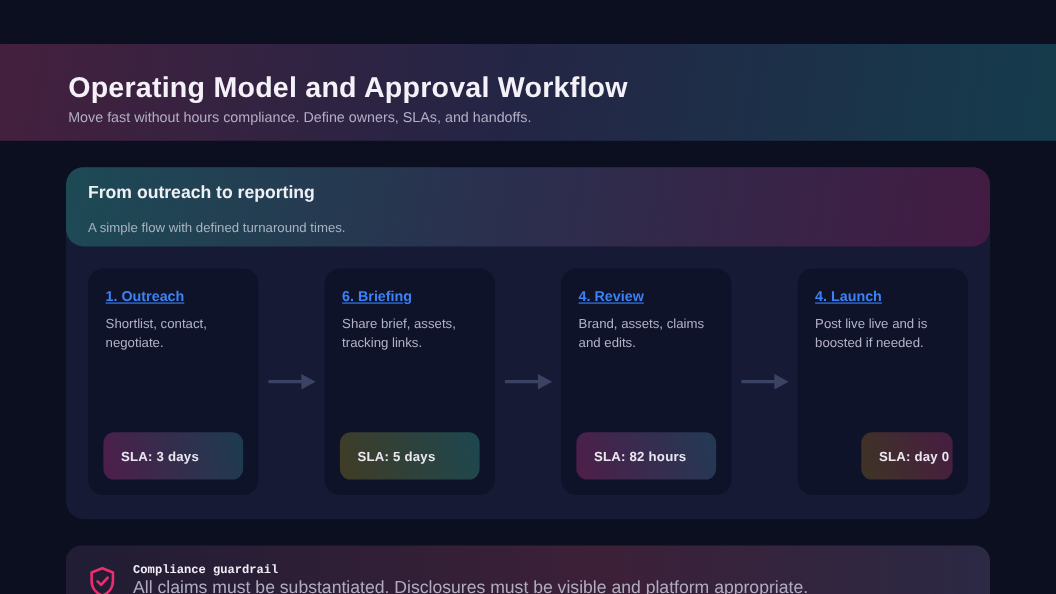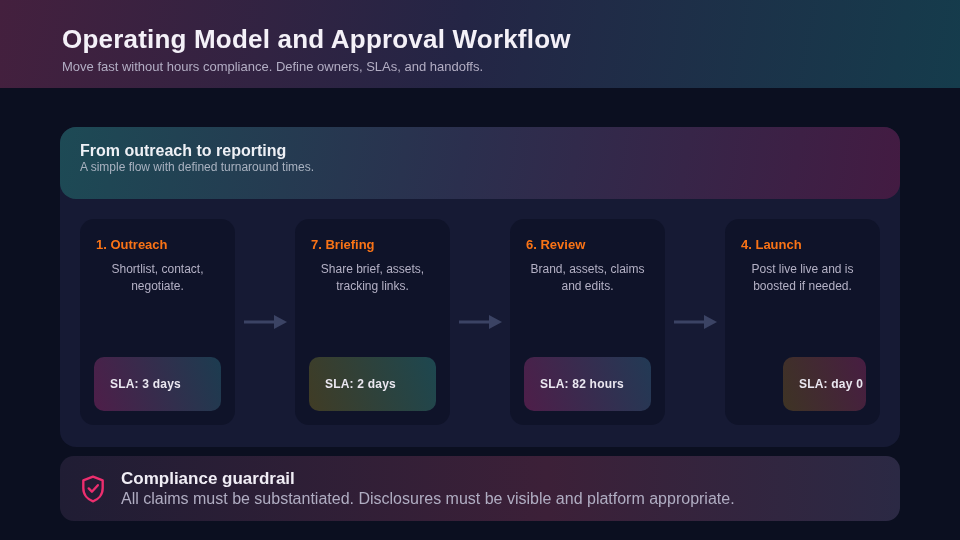--- a/index.html
+++ b/index.html
@@ -9,88 +9,89 @@
     background: #0b0f20;
     color: #f2eff6;
   }
   .slide { width: 960px; height: 540px; position: relative; }
 
   
   .hero {
     height: 88px;
     padding: 24px 62px 0 62px;
     background: linear-gradient(100deg, #44203e 0%, #242545 48%, #153c4c 100%);
+    margin-top: 40px;
   }
   .hero h1 {
     font-size: 26px;
     font-weight: 800;
     letter-spacing: 0.2px;
     color: #f4f1f8;
     line-height: 1.2;
   }
   .hero p {
     margin-top: 4px;
     font-size: 13px;
     color: #b3aec4;
   }
 
   
   .flow-panel {
     position: absolute;
-    left: 60px; top: 127px;
+    left: 60px; top: 112px;
     width: 840px; height: 320px;
     background: #161a34;
     border-radius: 16px;
   }
   .banner {
     height: 72px;
     border-radius: 16px;
     padding: 15px 20px 0 20px;
     background: linear-gradient(100deg, #1d4a55 0%, #2b2f4e 48%, #431b42 100%);
   }
   .banner h2 {
     font-size: 16px;
     font-weight: 700;
     color: #eef0f5;
   }
   .banner p {
-    margin-top: 0;
+    margin-top: 15px;
     font-size: 12px;
     color: #a9b2c0;
   }
   .steps {
     display: flex;
     align-items: stretch;
     padding: 20px 20px 0 20px;
     height: 226px;
   }
   .step-card {
     flex: 1 1 0;
     position: relative;
     background: #0f1329;
     border-radius: 14px;
     padding: 18px 16px;
     height: 206px;
   }
   .step-card h3 {
     font-size: 13px;
     font-weight: 700;
-    color: #f97316;
+    color: #3b82f6;
+    text-decoration: underline;
   }
   .step-card .desc {
     margin-top: 9px;
     font-size: 12px;
     line-height: 1.45;
     color: #b4b1c5;
-    text-align: center;
   }
   .sla-badge {
     position: absolute;
     left: 14px; right: 14px; bottom: 14px;
-    height: 54px;
+    height: 43px;
     border-radius: 10px;
     display: flex;
     align-items: center;
     padding-left: 16px;
     font-size: 12px;
     font-weight: 700;
     color: #eae7f0;
     letter-spacing: 0.2px;
   }
   .arrow {
@@ -113,23 +114,24 @@
     align-items: center;
     padding: 0 20px;
   }
   .compliance .icon-wrap {
     width: 26px; height: 28px;
     margin-right: 15px;
     flex: 0 0 auto;
     display: flex; align-items: center; justify-content: center;
   }
   .compliance h3 {
-    font-size: 17px;
+    font-size: 11px;
     font-weight: 700;
     color: #f0edf5;
+    font-family: Liberation Mono, monospace;
   }
   .compliance p {
     margin-top: 1px;
     font-size: 16px;
     color: #b0adc2;
   }
 </style>
 </head>
 <body>
 
@@ -157,36 +159,36 @@
       </article>
 
       <div class="arrow">
         <svg width="44" height="14" viewBox="0 0 44 14">
             <line x1="1" y1="7" x2="32" y2="7" stroke="#3b4364" stroke-width="3"></line>
             <polygon points="31,0 44,7 31,14" fill="#3b4364"></polygon>
           </svg>
       </div>
 
       <article class="step-card">
-        <h3>7. Briefing</h3>
+        <h3>6. Briefing</h3>
         <p class="desc">Share brief, assets, tracking links.</p>
         <div class="sla-badge" style="background: linear-gradient(70deg, rgb(64, 60, 37) 0%, rgb(29, 71, 80) 100%);">
-          <span>SLA: 2 days</span>
+          <span>SLA: 5 days</span>
         </div>
       </article>
 
       <div class="arrow">
         <svg width="44" height="14" viewBox="0 0 44 14">
             <line x1="1" y1="7" x2="32" y2="7" stroke="#3b4364" stroke-width="3"></line>
             <polygon points="31,0 44,7 31,14" fill="#3b4364"></polygon>
           </svg>
       </div>
 
       <article class="step-card">
-        <h3>6. Review</h3>
+        <h3>4. Review</h3>
         <p class="desc">Brand, assets, claims and edits.</p>
         <div class="sla-badge" style="background: linear-gradient(70deg, rgb(78, 30, 73) 0%, rgb(34, 58, 85) 100%);">
           <span>SLA: 82 hours</span>
         </div>
       </article>
 
       <div class="arrow">
         <svg width="44" height="14" viewBox="0 0 44 14">
             <line x1="1" y1="7" x2="32" y2="7" stroke="#3b4364" stroke-width="3"></line>
             <polygon points="31,0 44,7 31,14" fill="#3b4364"></polygon>

